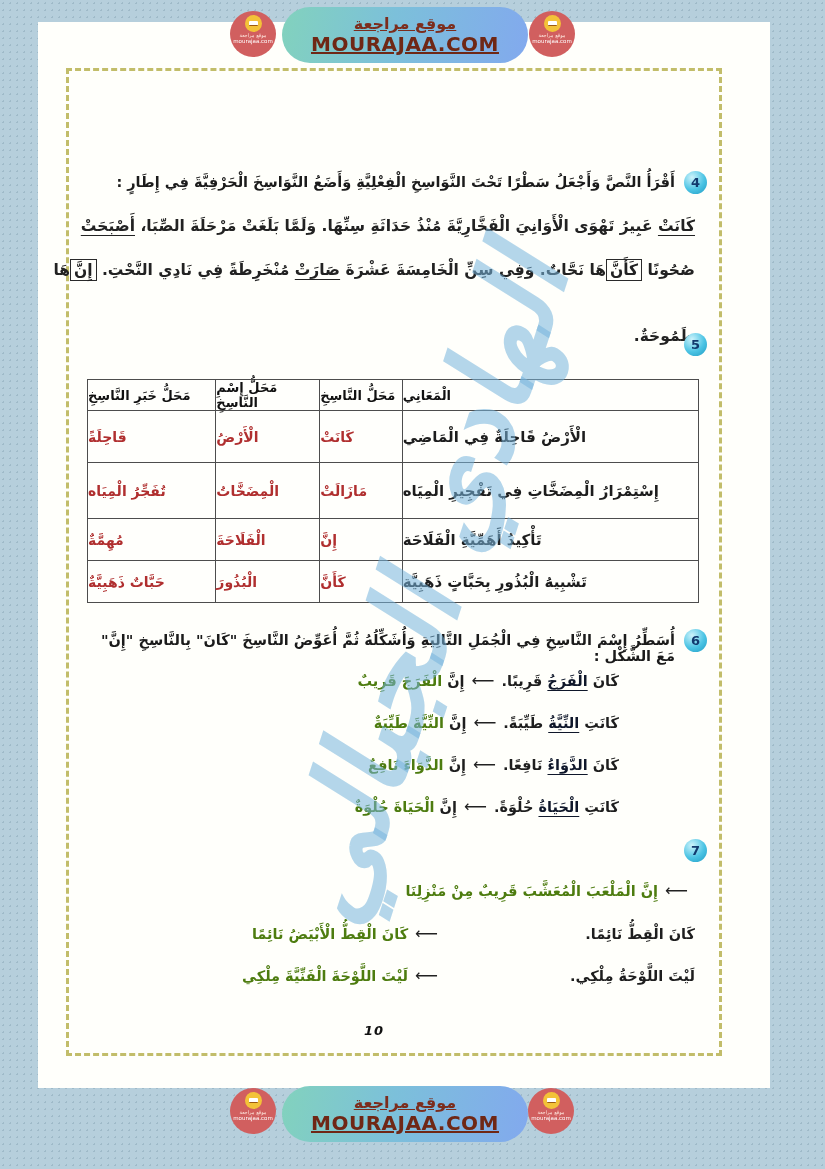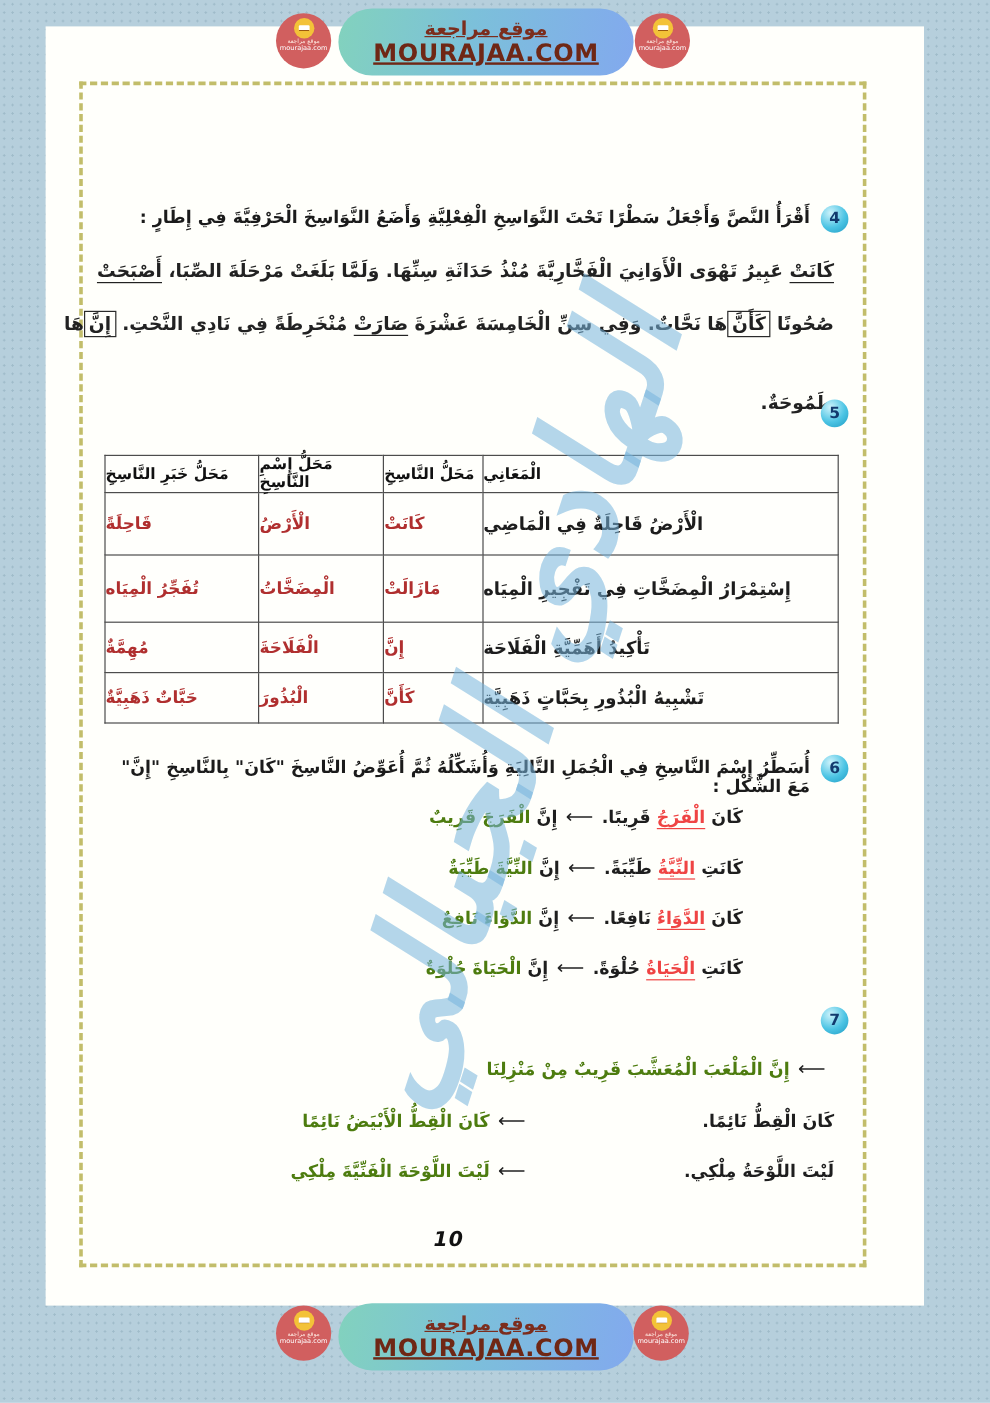--- a/index.html
+++ b/index.html
@@ -61,21 +61,21 @@
     flex:0 0 auto; width:23px; height:23px; border-radius:50%;
     background:radial-gradient(circle at 35% 28%, #cdf3fb 0%, #4cc4e4 55%, #1e9ac2 100%);
     color:#123a6e; font-size:13px; font-weight:bold;
     display:inline-flex; align-items:center; justify-content:center;
   }
   .ex-text { padding-top:3px; }
 
   
   .bodyline { font-size:15.5px; font-weight:bold; color:#222; direction:rtl; white-space:nowrap; }
   .u  { text-decoration:underline; text-underline-offset:4px;margin-top:44px; }
-  .u-red { color:#ef4444; text-decoration:underline; text-underline-offset:4px; }
+  .u-red { color:#0f172a; text-decoration:underline; text-underline-offset:4px; }
   .boxed { border:1.5px solid #2a2a2a; padding:0 3px; display:inline-block; line-height:20px; }
 
   
   table.nasikh { border-collapse:collapse; width:612px; direction:rtl;
     font-weight:bold; background:rgba(255,255,255,.25); }
   table.nasikh th, table.nasikh td { border:1.5px solid #4d4d4d; text-align:left; }
   table.nasikh th { font-size:13px; color:#111; height:26px; font-weight:bold; }
   td.meaning { font-size:15px; color:#1d1d1d; text-align:right; padding-right:8px; }
   td.red { color:#b02f2f; font-size:14px; }
   .rowh1{height:52px}.rowh2{height:56px}.rowh3{height:42px}.rowh4{height:42px}
@@ -87,21 +87,21 @@
   .seven-row { display:flex; direction:rtl; align-items:baseline; }
   .seven-orig { min-width:250px; }
 
   
   .watermark {
     position:absolute; top:565px; left:385px;
     transform:translate(-50%,-50%) rotate(-72deg);
     white-space:nowrap; font-size:118px; font-weight:bold; font-style:italic;
     color:rgba(118,180,221,.55); z-index:20; pointer-events:none; direction:rtl;
   }
-  .page-num { font-style:italic; font-weight:bold; font-size:17px; color:#111;
+  .page-num { font-style:italic; font-weight:bold; font-size:13px; color:#111;
     text-align:center; letter-spacing:1px; }
 </style>
 </head>
 <body>
 
 <div class="logo-circle" style="left:230px; top:11px;">
   <span class="logo-yellow">
       <span class="book-glyph"></span>
     </span>
   <span class="logo-txt">موقع مراجعة</span>

